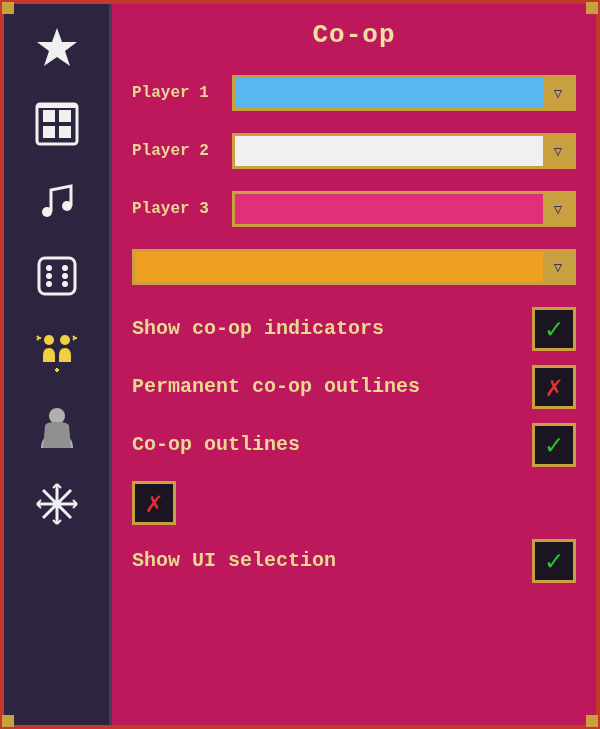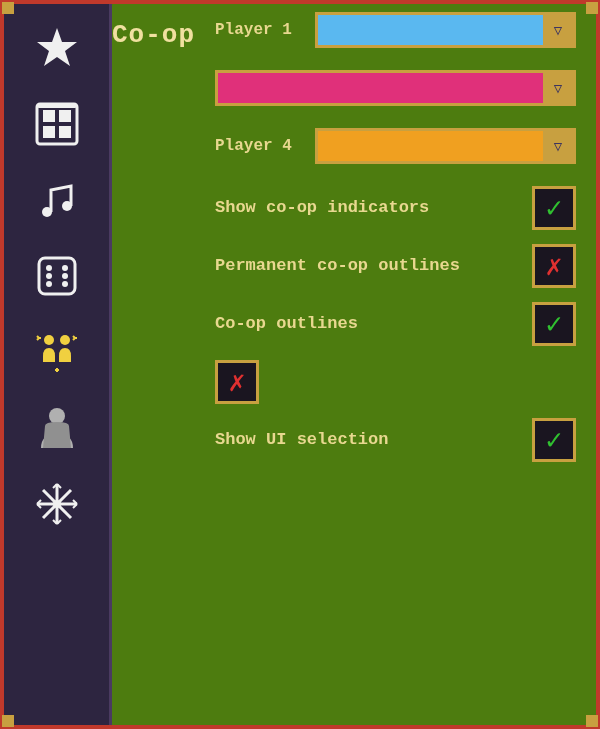--- a/index.html
+++ b/index.html
@@ -67,23 +67,25 @@
     }
 
     .sidebar-item svg {
       width: 48px;
       height: 48px;
     }
 
     
     .main-content {
       flex: 1;
-      background: #4d7c0f;
-      display: flex;
+      background: #be185d;
+      display: flex;
+      flex-direction: column;
       position: relative;
+      gap: 7px;
     }
 
     .page-title {
       text-align: center;
       color: #f0e0a0;
       font-size: 26px;
       font-weight: bold;
       padding: 16px 0 10px;
       letter-spacing: 1px;
     }
@@ -157,21 +159,21 @@
     
     .toggle-row {
       display: flex;
       align-items: center;
       margin-bottom: 14px;
       justify-content: space-between;
     }
 
     .toggle-label {
       color: #e8d890;
-      font-size: 17px;
+      font-size: 20px;
       font-weight: bold;
       flex: 1;
       line-height: 1.3;
       padding-right: 10px;
     }
 
     .checkbox {
       width: 44px;
       height: 44px;
       border: 3px solid #c8a040;
@@ -292,27 +294,34 @@
 
       <div id="player-rows">
           <div class="player-row">
             <div class="player-label">Player 1</div>
             <div class="color-dropdown">
               <div class="color-fill" style="background: rgb(90, 184, 240);"></div>
               <div class="dropdown-arrow"></div>
             </div>
           </div>
           <div class="player-row">
+            <div class="player-label">Player 2</div>
+            <div class="color-dropdown">
+              <div class="color-fill" style="background: rgb(240, 240, 240);"></div>
+              <div class="dropdown-arrow"></div>
+            </div>
+          </div>
+          <div class="player-row">
+            <div class="player-label">Player 3</div>
             <div class="color-dropdown">
               <div class="color-fill" style="background: rgb(224, 48, 122);"></div>
               <div class="dropdown-arrow"></div>
             </div>
           </div>
           <div class="player-row">
-            <div class="player-label">Player 4</div>
             <div class="color-dropdown">
               <div class="color-fill" style="background: rgb(240, 160, 32);"></div>
               <div class="dropdown-arrow"></div>
             </div>
           </div>
         </div>
 
       <div id="toggle-rows" style="margin-top: 6px;">
           <div class="toggle-row">
             <div class="toggle-label">Show co-op indicators</div>

